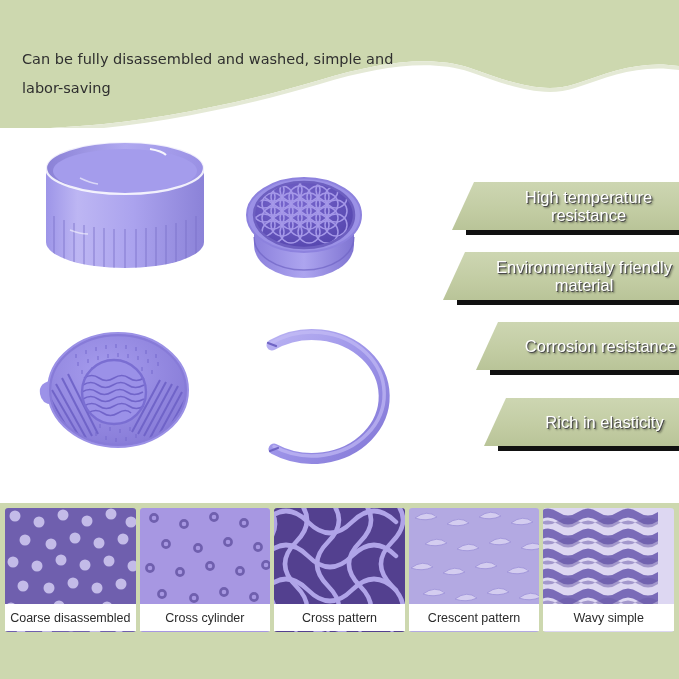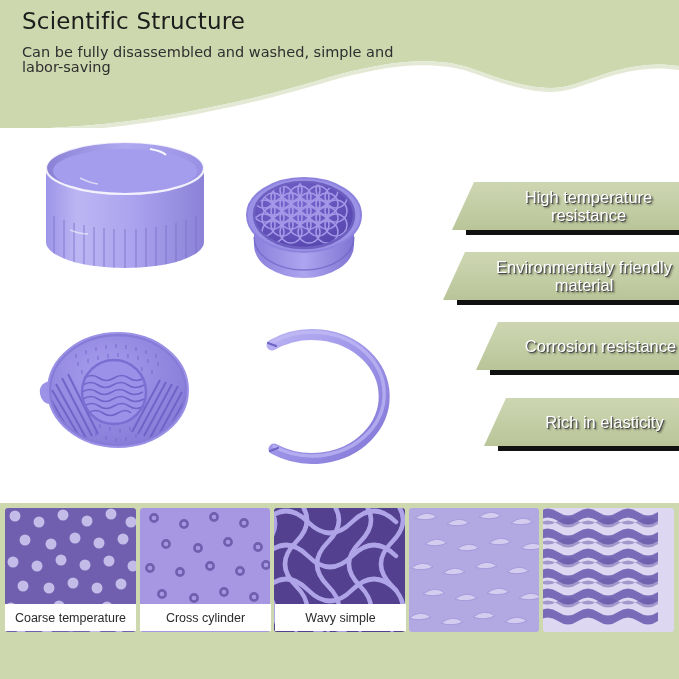--- a/index.html
+++ b/index.html
@@ -14,21 +14,21 @@
   .header{position:absolute;left:0;top:0;width:679px;height:135px;overflow:hidden;}
   .header-wave{position:absolute;left:0;top:0;width:679px;height:135px;}
   .header-title{
     position:absolute;left:22px;top:8px;
     font-size:23px;color:#1c1c1c;letter-spacing:.2px;
     font-family:"DejaVu Sans", sans-serif;
     white-space:nowrap;
   }
   .header-sub{
     position:absolute;left:22px;top:45px;width:400px;
-    font-size:14.5px;line-height:15px;color:#2f2f2f;
+    font-size:14.5px;line-height:29px;color:#2f2f2f;
     font-family:"DejaVu Sans", sans-serif;
   }
 
   
   .stage{position:absolute;left:0;top:128px;width:679px;height:378px;background:#fff;}
   .part{position:absolute;}
   .part svg{display:block;}
   #bowl{left:40px;top:10px;}
   #jar{left:242px;top:45px;}
   #plate{left:36px;top:200px;}
@@ -74,21 +74,20 @@
 
   <div class="header">
     <svg class="header-wave" viewBox="0 0 679 135" preserveAspectRatio="none">
       <path d="M0,0 H679 V66 C640,60 610,72 575,84 C540,96 500,78 470,68
                C430,55 380,62 320,80 C250,101 160,120 80,126 C50,128 20,130 0,131 Z" fill="#cdd8af"></path>
       <path d="M0,131 C20,130 50,128 80,126 C160,120 250,101 320,80
                C380,62 430,55 470,68 C500,78 540,96 575,84 C610,72 640,60 679,66
                V70 C640,64 610,76 575,88 C540,100 500,82 470,72
                C430,59 380,66 320,84 C250,105 160,124 80,130 C50,132 20,134 0,135 Z" fill="#e4e9d5"></path>
     </svg>
-    <div class="header-title">Scientific Structure</div>
     <div class="header-sub">Can be fully disassembled and washed, simple and labor-saving</div>
   </div>
 
   <div class="stage">
 
     <div class="part" id="bowl">
       <svg width="170" height="150" viewBox="0 0 170 150">
         <defs>
           <linearGradient id="bowlBody" x1="0" y1="0" x2="1" y2="0">
             <stop offset="0" stop-color="#9d95e8"></stop>
@@ -467,19 +466,21 @@
             <path d="M-5,33 q10,7 20,0 t20,0 t20,0 t20,0 t20,0 t20,0 l0,3 q-10,7 -20,0 t-20,0 t-20,0 t-20,0 t-20,0 t-20,0 Z"></path>
             <path d="M-5,53 q10,7 20,0 t20,0 t20,0 t20,0 t20,0 t20,0 l0,3 q-10,7 -20,0 t-20,0 t-20,0 t-20,0 t-20,0 t-20,0 Z"></path>
             <path d="M-5,73 q10,7 20,0 t20,0 t20,0 t20,0 t20,0 t20,0 l0,3 q-10,7 -20,0 t-20,0 t-20,0 t-20,0 t-20,0 t-20,0 Z"></path>
             <path d="M-5,93 q10,7 20,0 t20,0 t20,0 t20,0 t20,0 t20,0 l0,3 q-10,7 -20,0 t-20,0 t-20,0 t-20,0 t-20,0 t-20,0 Z"></path>
           </g>
         </svg>
       </div>
     </div>
 
     <div class="capwrap" style="top:101px;">
-      <div class="capcell">Coarse temperature</div>
+      <div class="capcell">Coarse disassembled</div>
       <div class="capcell">Cross cylinder</div>
+      <div class="capcell">Cross pattern</div>
+      <div class="capcell">Crescent pattern</div>
       <div class="capcell">Wavy simple</div>
     </div>
   </div>
 
 </div>
 
 </body></html>

